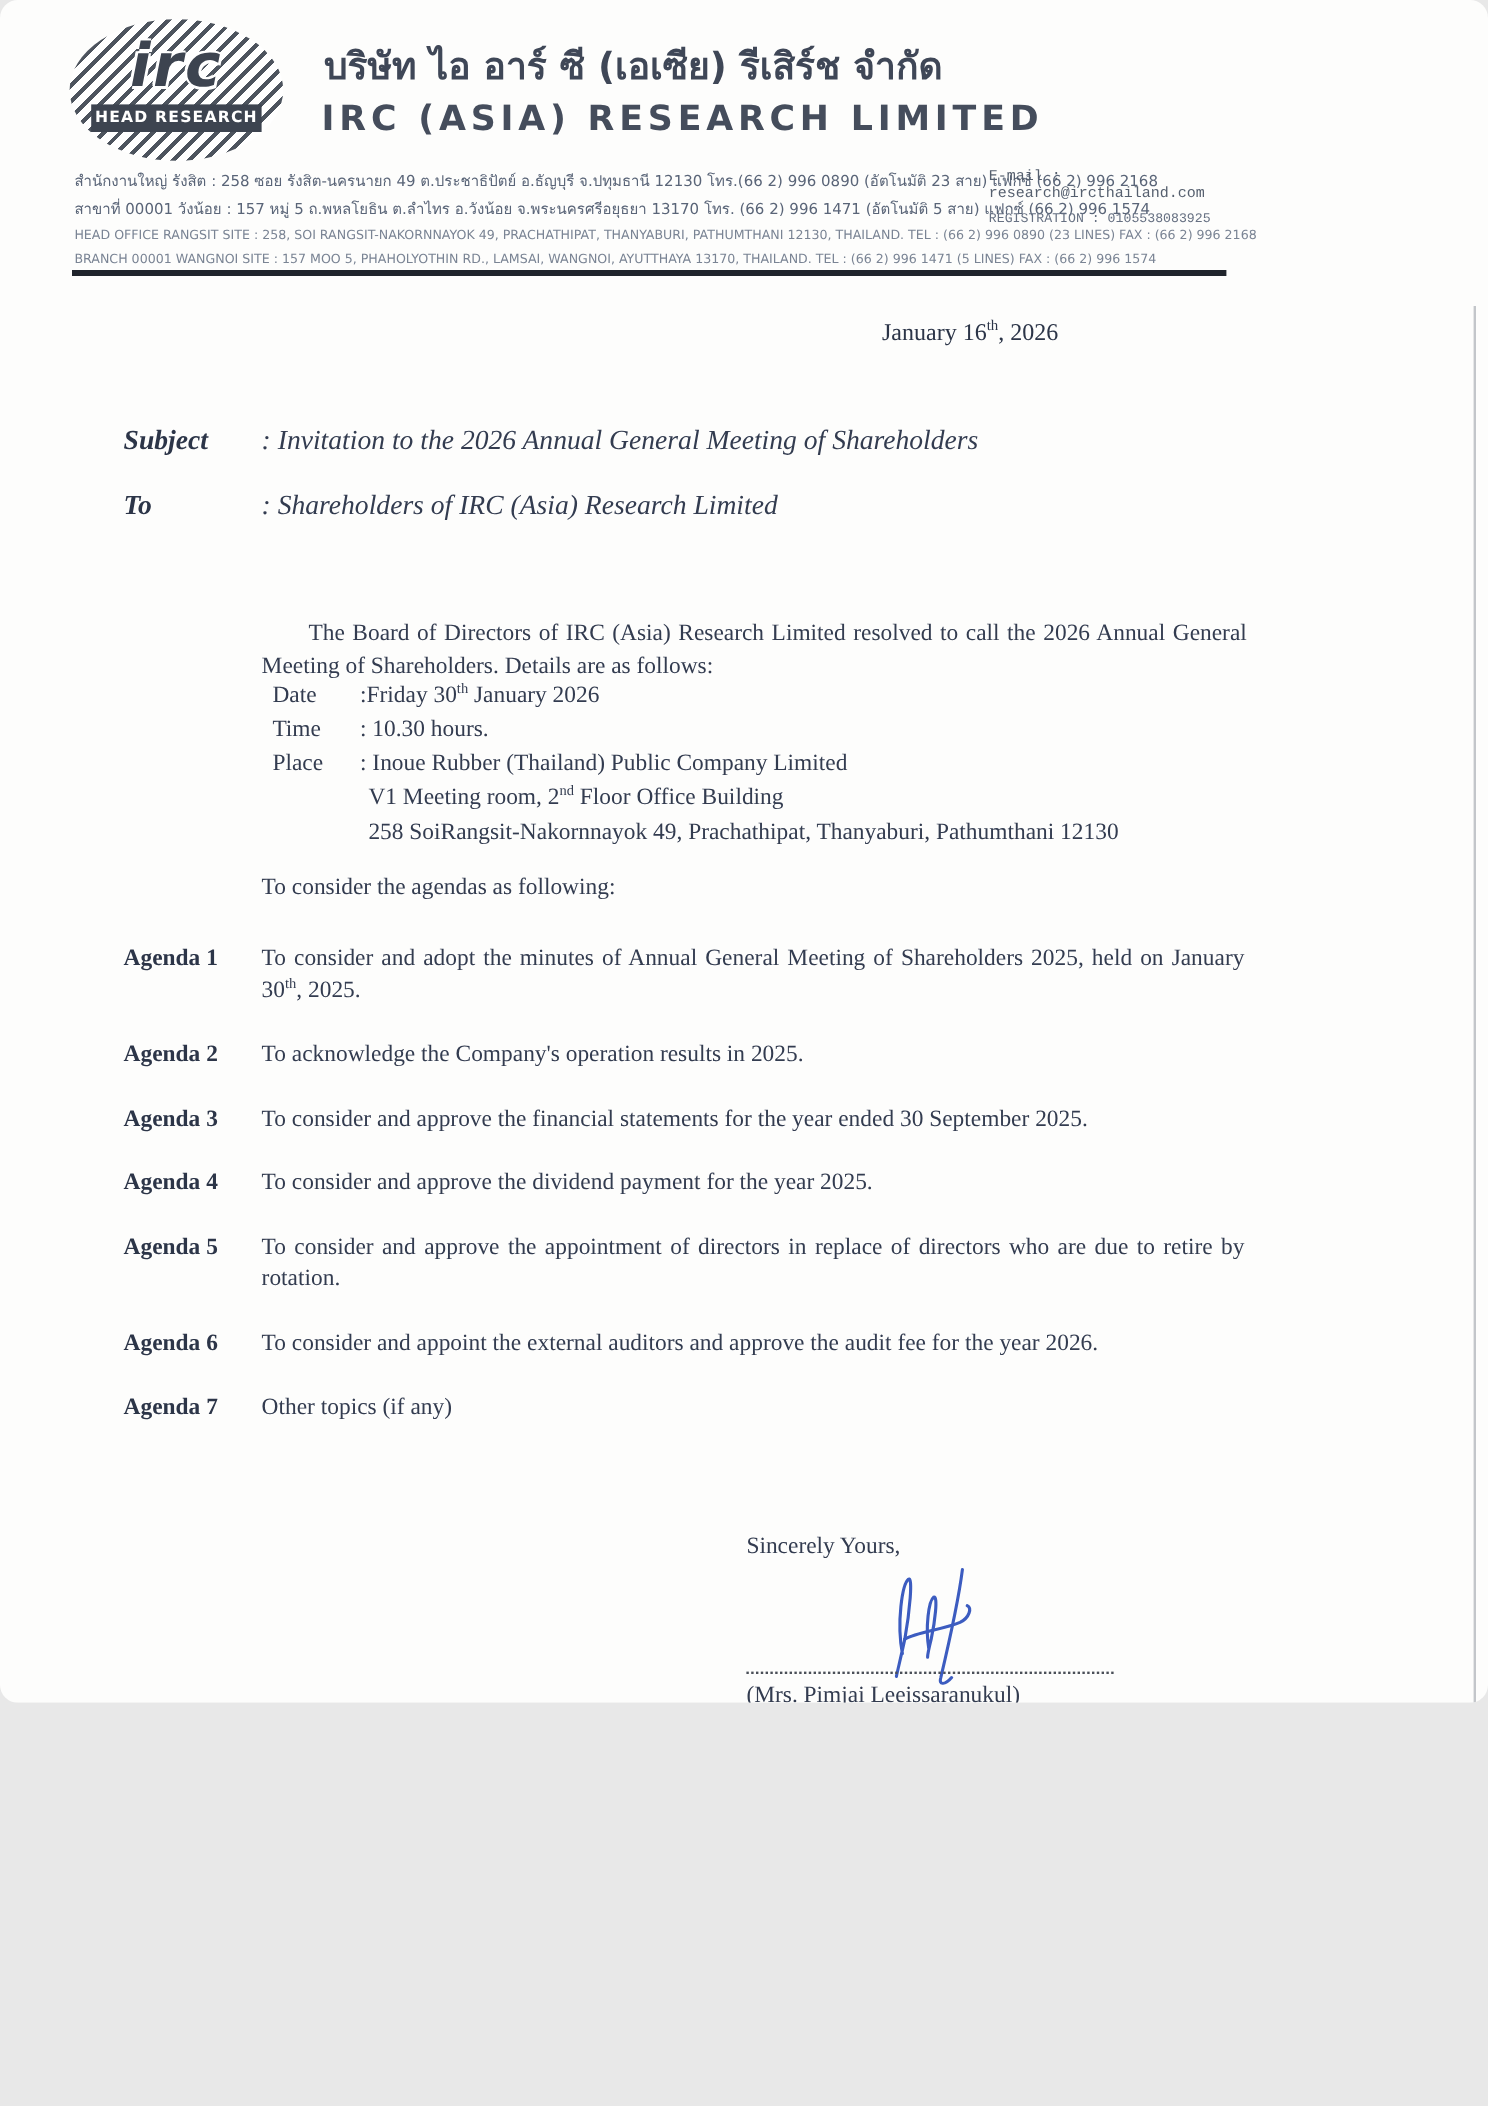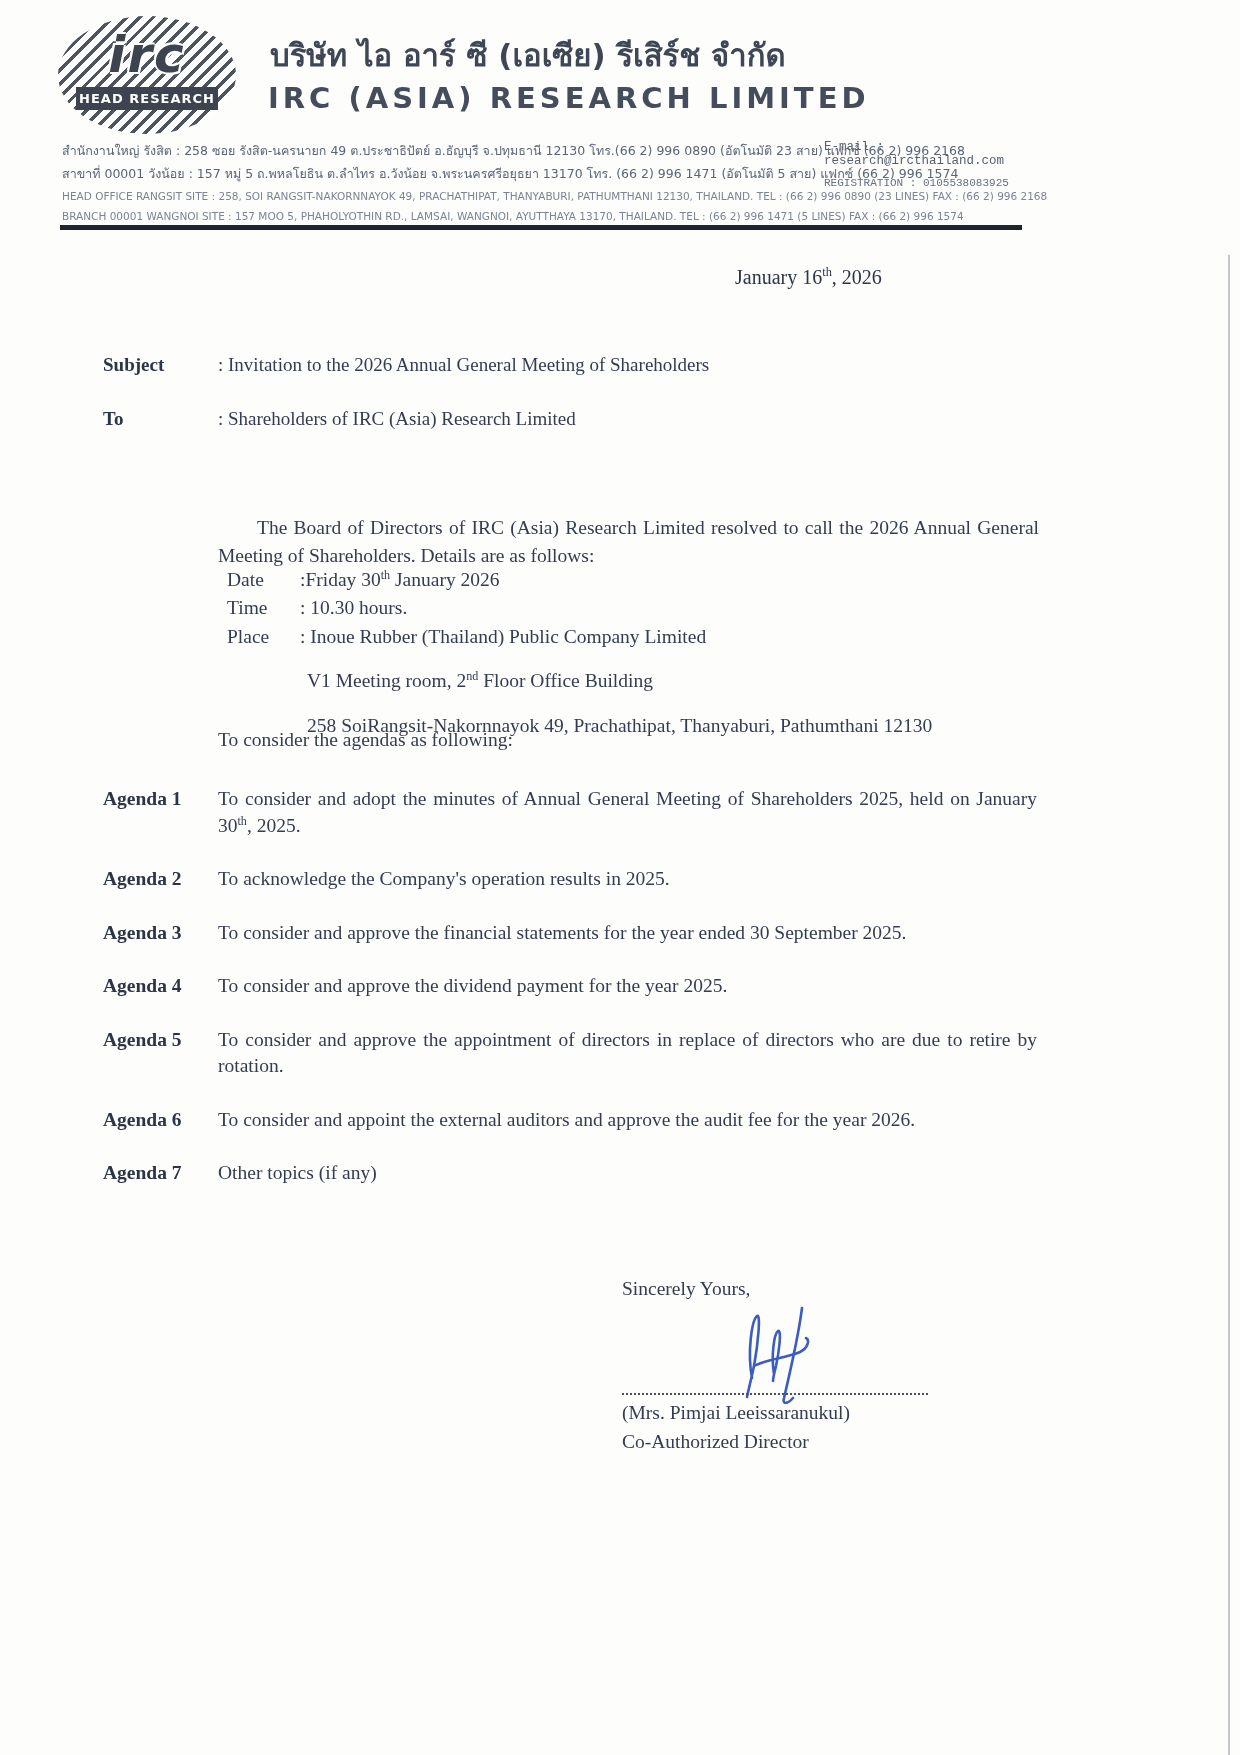--- a/index.html
+++ b/index.html
@@ -7,22 +7,22 @@
     --ink-bold:#2c3548;
     --header-ink:#3f4757;
     --address-ink:#5a6578;
     --address-ink-light:#7a8494;
     --rule:#20242c;
     --sig-blue:#3c5cc0;
   }
   *{margin:0;padding:0;box-sizing:border-box;}
   body{background:#e8e8e8;font-family:"Liberation Serif",serif;}
   .page{
-    position:relative;width:1240px;height:1755px;margin:0 auto;
-    background:#fdfdfc;overflow:hidden;color:var(--ink);
+    position:relative;width:1240px;height:1419px;margin:0 auto;
+    background:#fdfdfc;overflow:hidden;color:var(--ink);border-radius:15px;
   }
   
   .logo{position:absolute;left:58px;top:16px;width:178px;height:118px;}
   .logo-circle{
     width:100%;height:100%;border-radius:50%;
     background:repeating-linear-gradient(135deg,#4d545e 0 3.5px,#ffffff 3.5px 9.5px);
     position:relative;overflow:hidden;
   }
   .logo-text{
     position:absolute;left:0;right:0;top:14px;text-align:center;
@@ -53,31 +53,31 @@
   .addr-thai .lbl{min-width:88px;}
   .addr-eng .lbl{min-width:140px;}
   .email-block{position:absolute;left:824px;top:140px;width:240px;
     font-family:Liberation Mono, monospace;color:#555f6e;}
   .email-line{font-size:12.5px;}
   .reg-line{font-size:11px;margin-top:9px;color:#667082;}
   .header-rule{position:absolute;left:60px;top:225px;width:962px;height:5px;background:var(--rule);}
   
   .date-line{position:absolute;left:735px;top:266px;font-weight:normal;font-size:20px;color:var(--ink-bold);}
   sup{font-size:0.62em;vertical-align:super;line-height:0;}
-  .kv-row{position:absolute;left:103px;width:934px;display:grid;grid-template-columns:115px 1fr;font-size:19px;}
+  .kv-row{position:absolute;left:103px;width:934px;display:grid;grid-template-columns:115px 1fr;font-size:23px;font-style:italic;}
   .kv-row .lbl{font-weight:bold;color:var(--ink-bold);}
   .row-subject{top:354px;}
   .row-to{top:408px;}
   .intro{
     position:absolute;left:218px;top:476px;width:821px;
     font-size:19.5px;line-height:27.5px;text-align:justify;text-indent:39px;margin-top:38px;
   }
   .details{position:absolute;left:227px;top:566px;width:812px;font-size:19.5px;line-height:28.4px;}
   .detail-row{display:grid;grid-template-columns:73px 1fr;}
-  .detail-row .dval.indent{padding-left:7px;margin-top:16px;}
+  .detail-row .dval.indent{padding-left:7px;}
   .agenda-intro{position:absolute;left:218px;top:729px;font-size:19.5px;}
   .agendas{position:absolute;left:103px;top:786px;width:934px;}
   .agenda-item{display:grid;grid-template-columns:115px 1fr;margin-bottom:27px;font-size:19.5px;line-height:26.5px;}
   .agenda-item .lbl{font-weight:bold;color:var(--ink-bold);}
   .agenda-item .txt{text-align:justify;}
   
   .sign-block{position:absolute;left:622px;top:1278px;width:306px;text-align:left;font-size:19.5px;}
   .closing{display:block;}
   .signature{position:absolute;left:108px;top:22px;width:96px;height:104px;}
   .dotted-line{position:absolute;left:0;top:115px;width:306px;border-bottom:2.5px dotted #4a4f58;}

